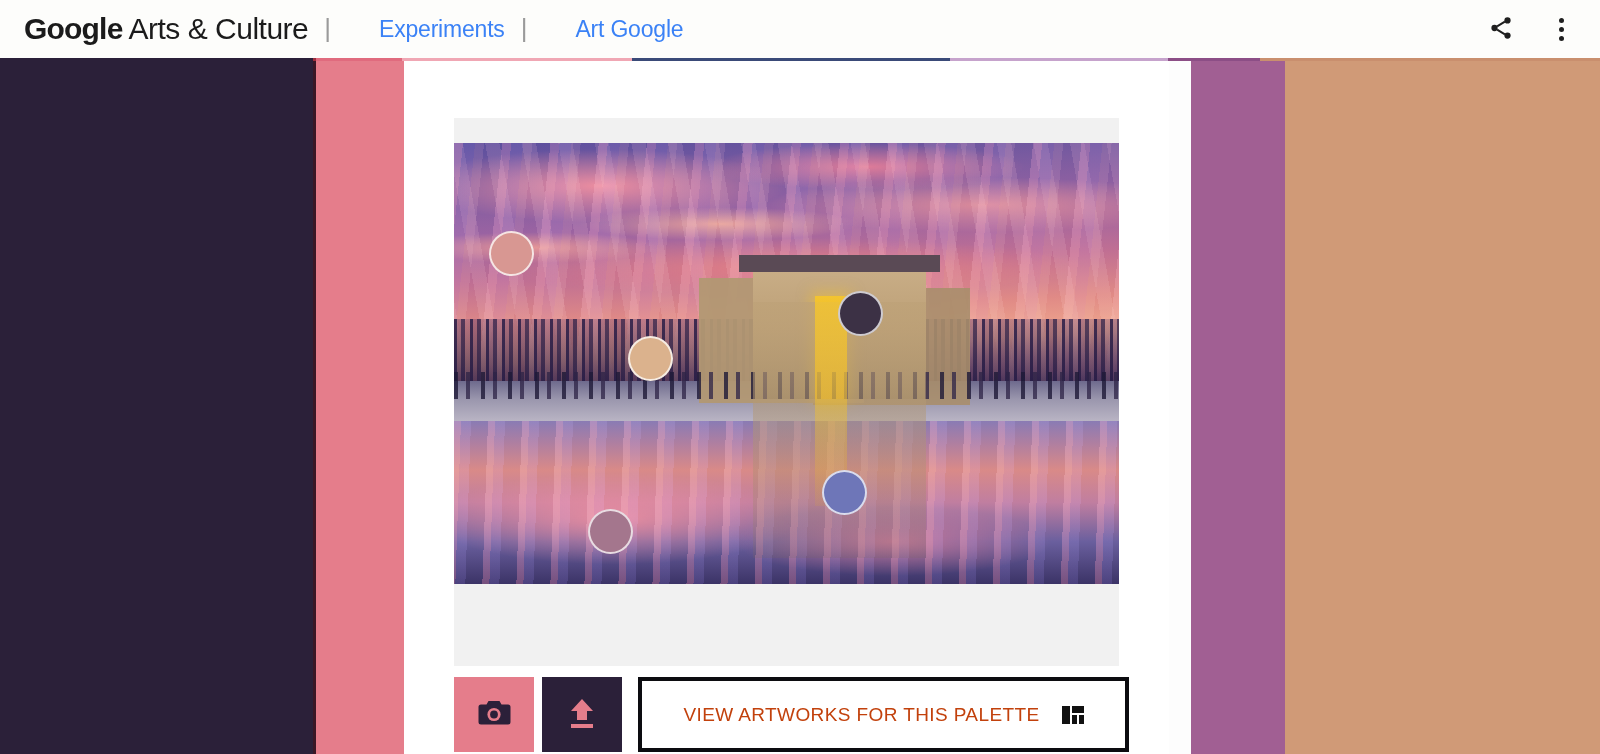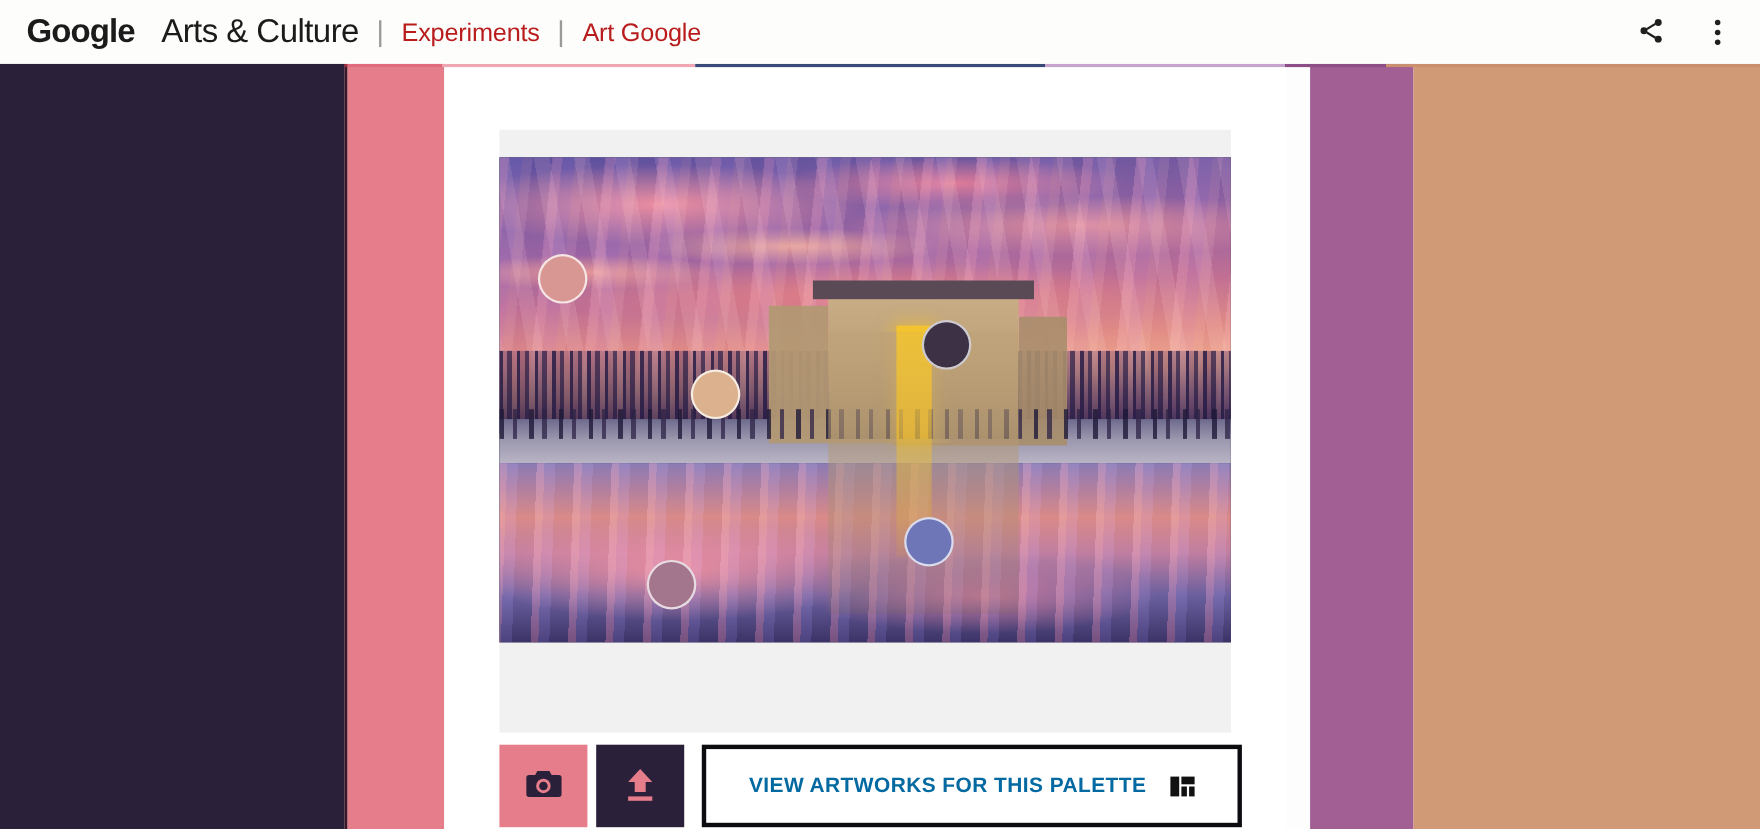--- a/index.html
+++ b/index.html
@@ -42,36 +42,37 @@
     font-weight: 700;
     color: #1b1b1b;
     letter-spacing: -0.8px;
   }
   .brand-arts {
     font-family: "Liberation Sans", sans-serif;
     font-size: 30px;
     font-weight: 400;
     color: #1b1b1b;
     letter-spacing: -0.5px;
-    margin-left: 24px;
+    margin-left: 6px;
   }
   .hdr-sep {
     font-size: 26px;
     font-weight: 300;
     color: #9a9a9a;
     margin: 0 16px;
     position: relative;
     top: -1px;
   }
   .hdr-link {
     font-size: 23px;
     font-weight: 400;
-    color: #b91c1c;
+    color: #3b82f6;
     letter-spacing: -0.2px;
     text-decoration: none;
+    margin-left: 32px;
   }
   .hdr-actions {
     position: absolute;
     right: 22px;
     top: 0;
     height: 58px;
     display: flex;
     align-items: center;
     gap: 26px;
   }
@@ -258,23 +259,23 @@
     background: #ffffff;
     border: 4px solid #0c0c10;
     display: flex;
     align-items: center;
     justify-content: center;
     gap: 22px;
     cursor: pointer;
   }
   .view-btn-label {
     font-size: 19px;
-    font-weight: 700;
+    font-weight: 400;
     letter-spacing: 0.4px;
-    color: #0369a1;
+    color: #c2410c;
     white-space: nowrap;
   }
   .grid-icon {
     display: inline-block;
     width: 22px; height: 18px;
     position: relative;
     flex: none;
   }
   .grid-icon i {
     position: absolute;

